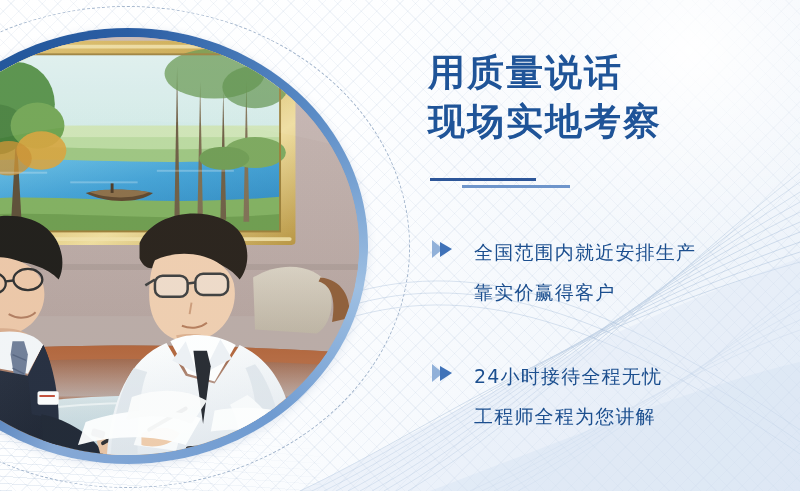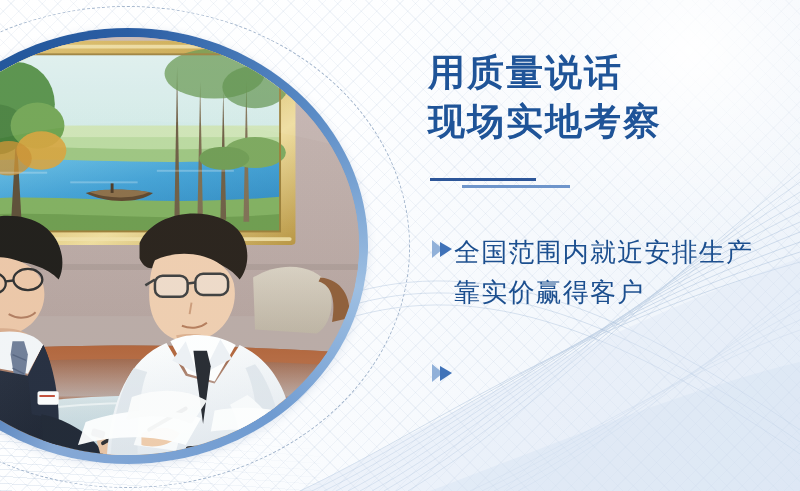--- a/index.html
+++ b/index.html
@@ -110,23 +110,23 @@
   }
   .bullets { position:absolute; left:0; top:232px; width:372px; }
   .bullet-group { position:relative; margin-bottom:44px; }
   .bullet-group:last-child { margin-bottom:0; }
   .bullet-icon {
     position:absolute; left:2px; top:6px;
     width:26px; height:22px;
     filter:blur(0.5px);
   }
   .bullet-lines {
-    margin-left:26px;
+    margin-left:46px;
     color:#1c4f8f;
-    font-size:26px;
+    font-size:19px;
     line-height:40px;
     letter-spacing:1.2px;
     white-space:nowrap;
   }
   .bullet-lines span { display:block; }
 </style>
 </head>
 <body>
 
 <div id="banner">
@@ -404,18 +404,22 @@
           <span>全国范围内就近安排生产</span>
           <span>靠实价赢得客户</span>
         </div>
       </div>
 
       <div class="bullet-group">
         <svg class="bullet-icon" viewBox="0 0 26 22">
           <path d="M2,2 L13,11 L2,20 Z" fill="#7fa3d2" opacity="0.85"></path>
           <path d="M10,4 L22,11 L10,19 Z" fill="#3f72b8"></path>
         </svg>
+        <div class="bullet-lines">
+          <span>24小时接待全程无忧</span>
+          <span>工程师全程为您讲解</span>
+        </div>
       </div>
 
     </div>
   </div>
 
 </div>
 
 </body></html>

